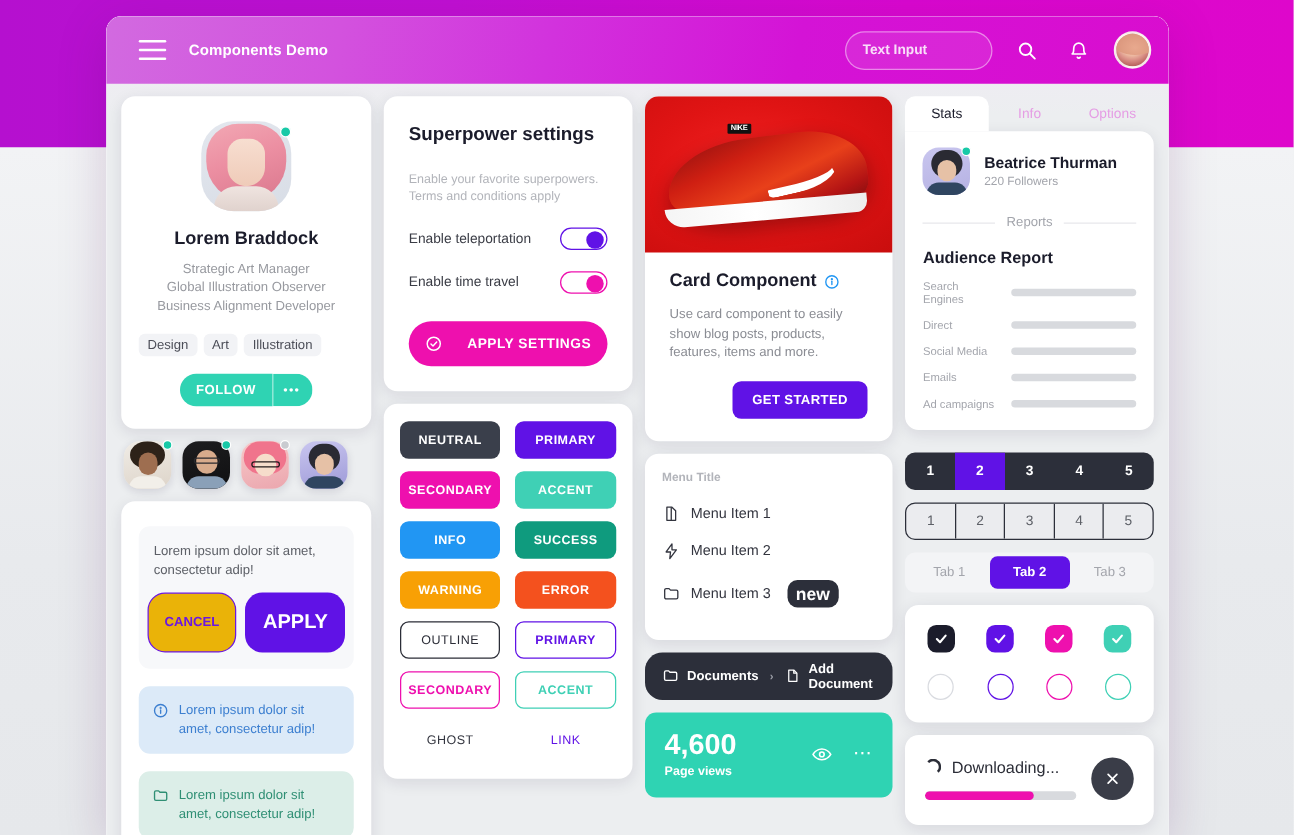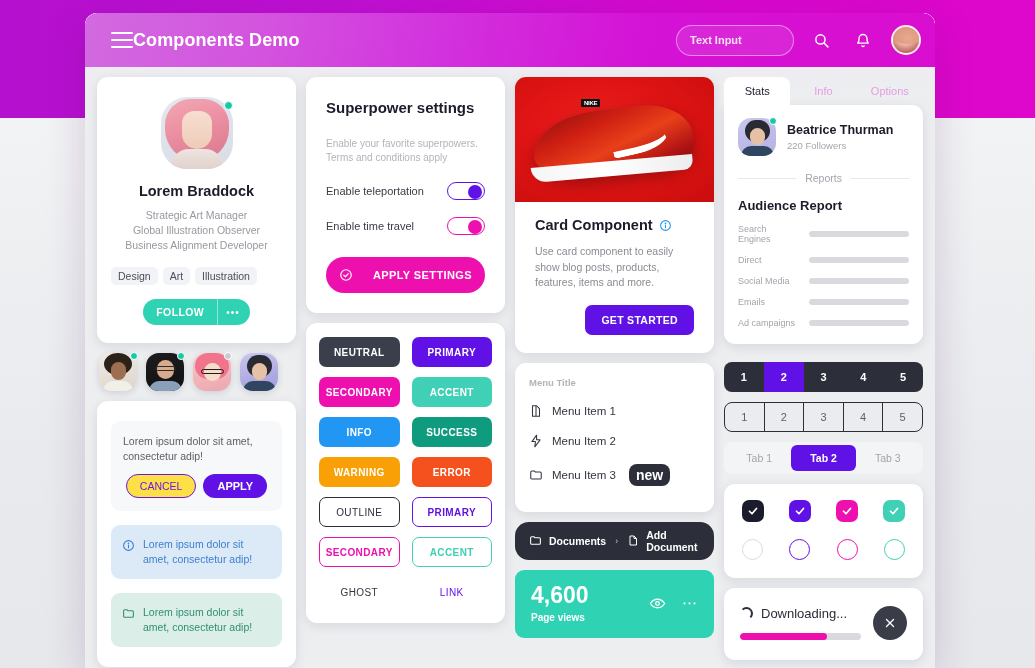--- a/index.html
+++ b/index.html
@@ -32,21 +32,21 @@
 
   
   .header {
     position: relative; height: 54px; width: 100%;
     background: linear-gradient(100deg,#d26ae0 0%,#d352de 22%,#d232dd 42%,#d413d6 65%,#d90dcf 100%);
     display: flex; align-items: center; padding: 0 14px;
     border-radius: 12px 12px 0 0;
   }
   .hamburger { width: 22px; height: 16px; display:flex; flex-direction:column; justify-content:space-between; cursor:pointer; margin-left:12px;}
   .hamburger span { display:block; height:2px; background:#fff; border-radius:2px; }
-  .app-title { color:#fff; font-size:18px; font-weight:bold; letter-spacing:.1px; }
+  .app-title { color:#fff; font-size:12px; font-weight:bold; letter-spacing:.1px; margin-left:18px; }
   .hspacer { flex: 1; }
   .text-input {
     width: 120px; height: 31px; border-radius: 16px;
     border: 1px solid rgba(255,255,255,.45);
     background: rgba(255,255,255,.09);
     color:#fff; font-size:11.5px; padding: 0 13px;
     outline: none; font-family:"Liberation Sans",sans-serif;
     width: 118px;
   }
   .text-input::placeholder { color: rgba(255,255,255,.85); font-weight:bold; font-size:11px;}
@@ -117,26 +117,26 @@
   .av-item { position:relative; width:38px; height:38px; }
   .av-img { width:38px; height:38px; border-radius:13px; overflow:hidden; box-shadow:0 2px 7px rgba(30,20,60,.14); position:relative; }
   .av-dot { position:absolute; right:-1px; top:-1px; width:8px; height:8px; border-radius:50%; border:1.5px solid #fff; }
 
   
   .alerts { padding: 20px 14px; display:flex; flex-direction:column; gap:14px; }
   .dialog { background:#f7f8fa; border-radius:9px; padding:13px 12px 13px; }
   .dialog p { font-size:10.5px; color:#5d6067; line-height:15px; }
   .dialog-btns { display:flex; gap:7px; margin-top:10px; justify-content:center; }
   .btn-cancel {
-    border:1.4px solid #6c18e0; color:#6c18e0; background:#fde047; border-radius:14px;
-    font-size:10.5px; font-weight:normal; padding:5px 13px; cursor:pointer; font-family:"Liberation Sans",sans-serif;
+    border:1.4px solid #6c18e0; color:#6c18e0; background:#eab308; border-radius:14px;
+    font-size:10.5px; font-weight:bold; padding:5px 13px; cursor:pointer; font-family:"Liberation Sans",sans-serif;
   }
   .btn-apply {
     border:none; background:#6012e6; color:#fff; border-radius:14px;
-    font-size:11px; font-weight:bold; padding:5px 14px; cursor:pointer; font-family:"Liberation Sans",sans-serif;
+    font-size:16px; font-weight:bold; padding:15px 14px; cursor:pointer; font-family:"Liberation Sans",sans-serif;
   }
   .alert { display:flex; gap:8px; border-radius:9px; padding:12px 11px; align-items:flex-start; }
   .alert p { font-size:10.5px; line-height:15px; }
   .alert-info { background:#dceaf8; }
   .alert-info p, .alert-info svg { color:#3c7fd0; }
   .alert-ok { background:#dceee8; }
   .alert-ok p, .alert-ok svg { color:#2f8f74; }
 
   
   .settings { padding: 22px 20px 20px; }

